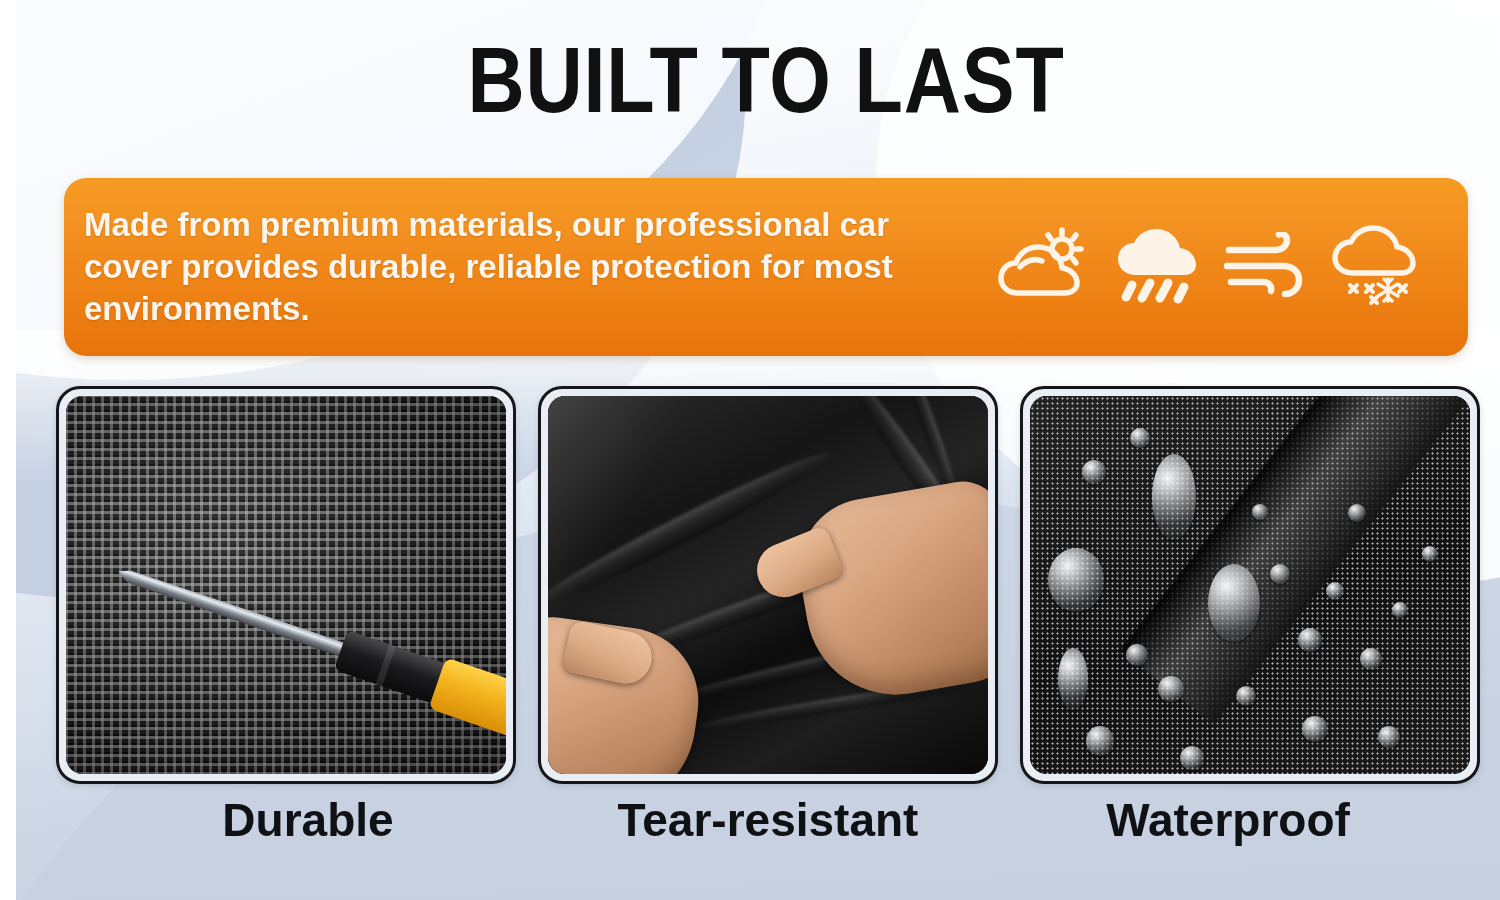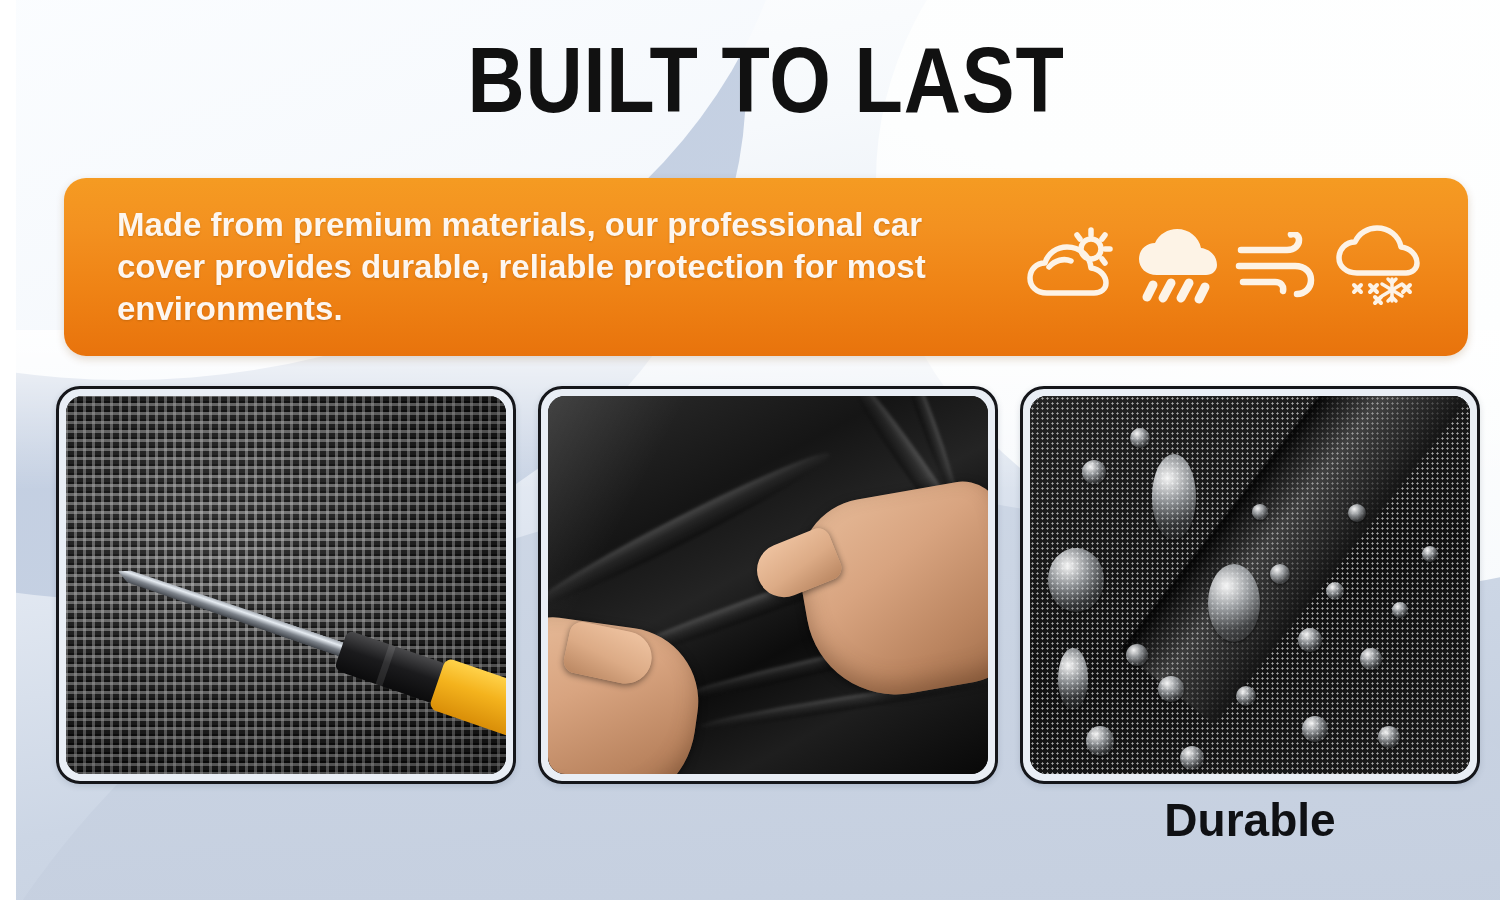--- a/index.html
+++ b/index.html
@@ -93,21 +93,21 @@
     left: 48px;
     top: 178px;
     width: 1404px;
     height: 178px;
     border-radius: 22px;
     background: linear-gradient(180deg, #f59b22 0%, #f39120 28%, #ef8315 62%, #e8730c 100%);
     box-shadow: 0 3px 9px rgba(120,70,10,0.20);
     display: flex;
     align-items: center;
     box-sizing: border-box;
-    padding: 0 26px 0 53px;
+    padding: 0 26px 0 20px;
   }
   .banner-text {
     color: #fdf6ef;
     font-family: "Liberation Sans Narrow", "Liberation Sans", sans-serif;
     font-weight: bold;
     font-size: 33px;
     line-height: 42px;
     width: 900px;
     text-shadow: 0 1px 2px rgba(140,75,8,0.35);
   }
@@ -302,21 +302,21 @@
     box-shadow: 0 1px 3px rgba(0,0,0,0.55);
   }
 
   
   .labels {
     position: absolute;
     left: 40px;
     top: 792px;
     width: 1424px;
     display: flex;
-    justify-content: flex-end;
+    justify-content: center;
   }
   .label {
     width: 460px;
     text-align: center;
     font-family: "Liberation Sans Narrow", "Liberation Sans", sans-serif;
     font-weight: bold;
     font-size: 46px;
     line-height: 56px;
     color: #101114;
     letter-spacing: 0px;
@@ -449,15 +449,17 @@
         <div class="drop" style="left:222px; top:108px; width:16px; height:16px;"></div>
         <div class="drop" style="left:318px; top:108px; width:18px; height:18px;"></div>
         <div class="drop" style="left:392px; top:150px; width:16px; height:16px;"></div>
       </div>
     </div>
 
   </div>
 
   <div class="labels">
     <div class="label">Durable</div>
+    <div class="label">Tear-resistant</div>
+    <div class="label">Waterproof</div>
   </div>
 
 </div>
 
 </body></html>

